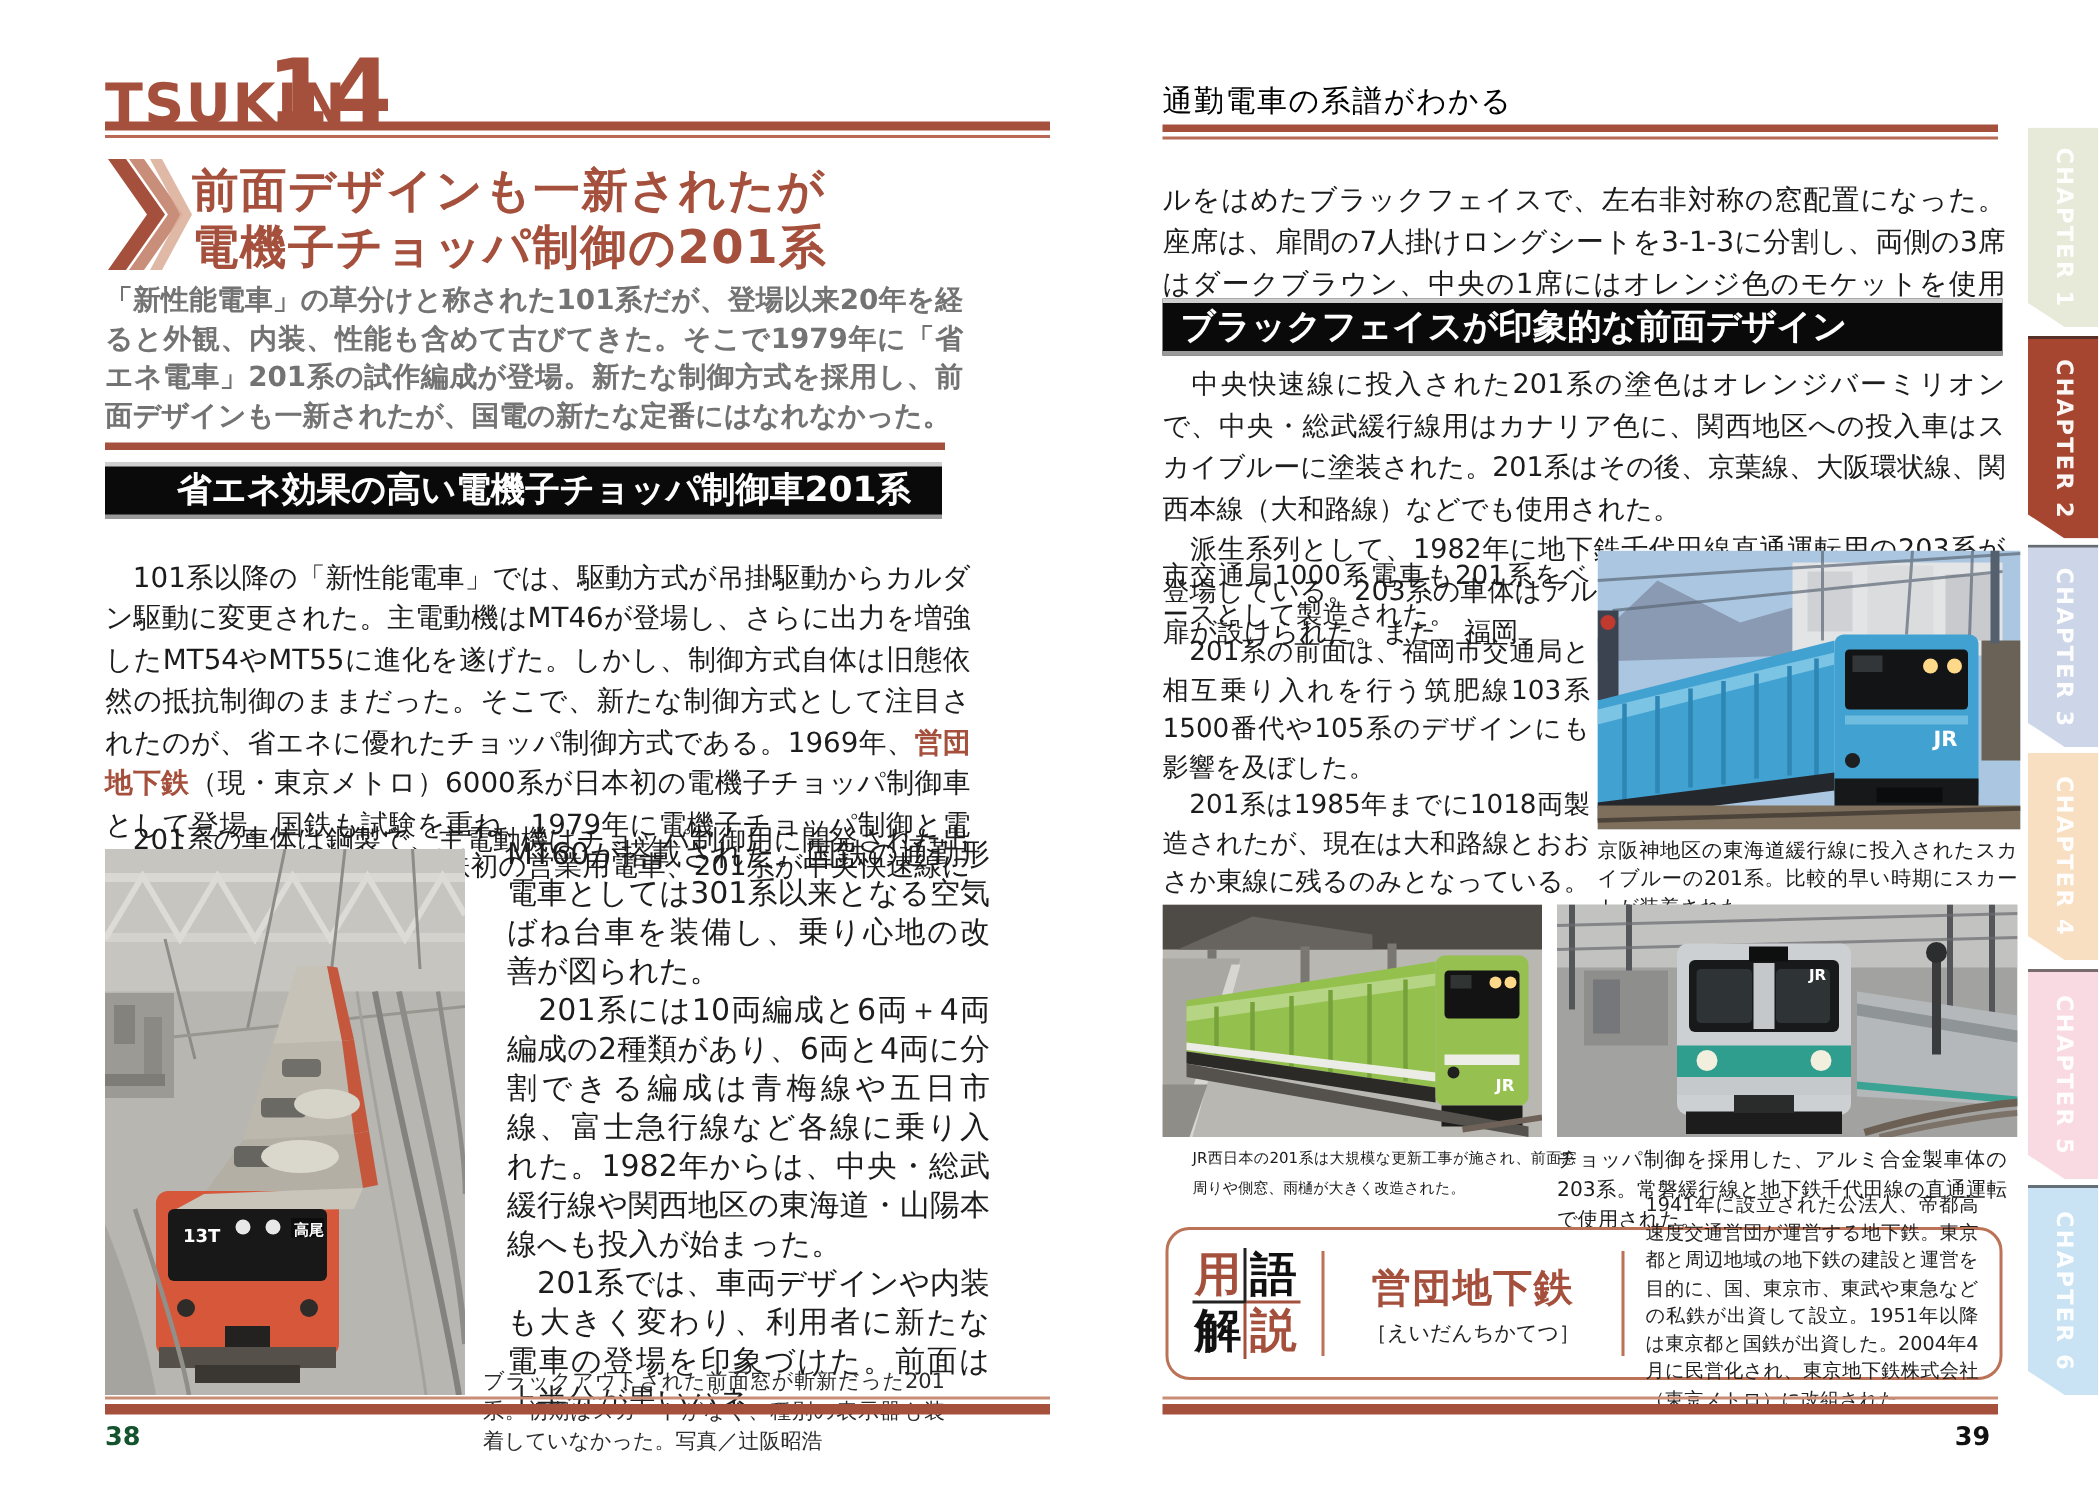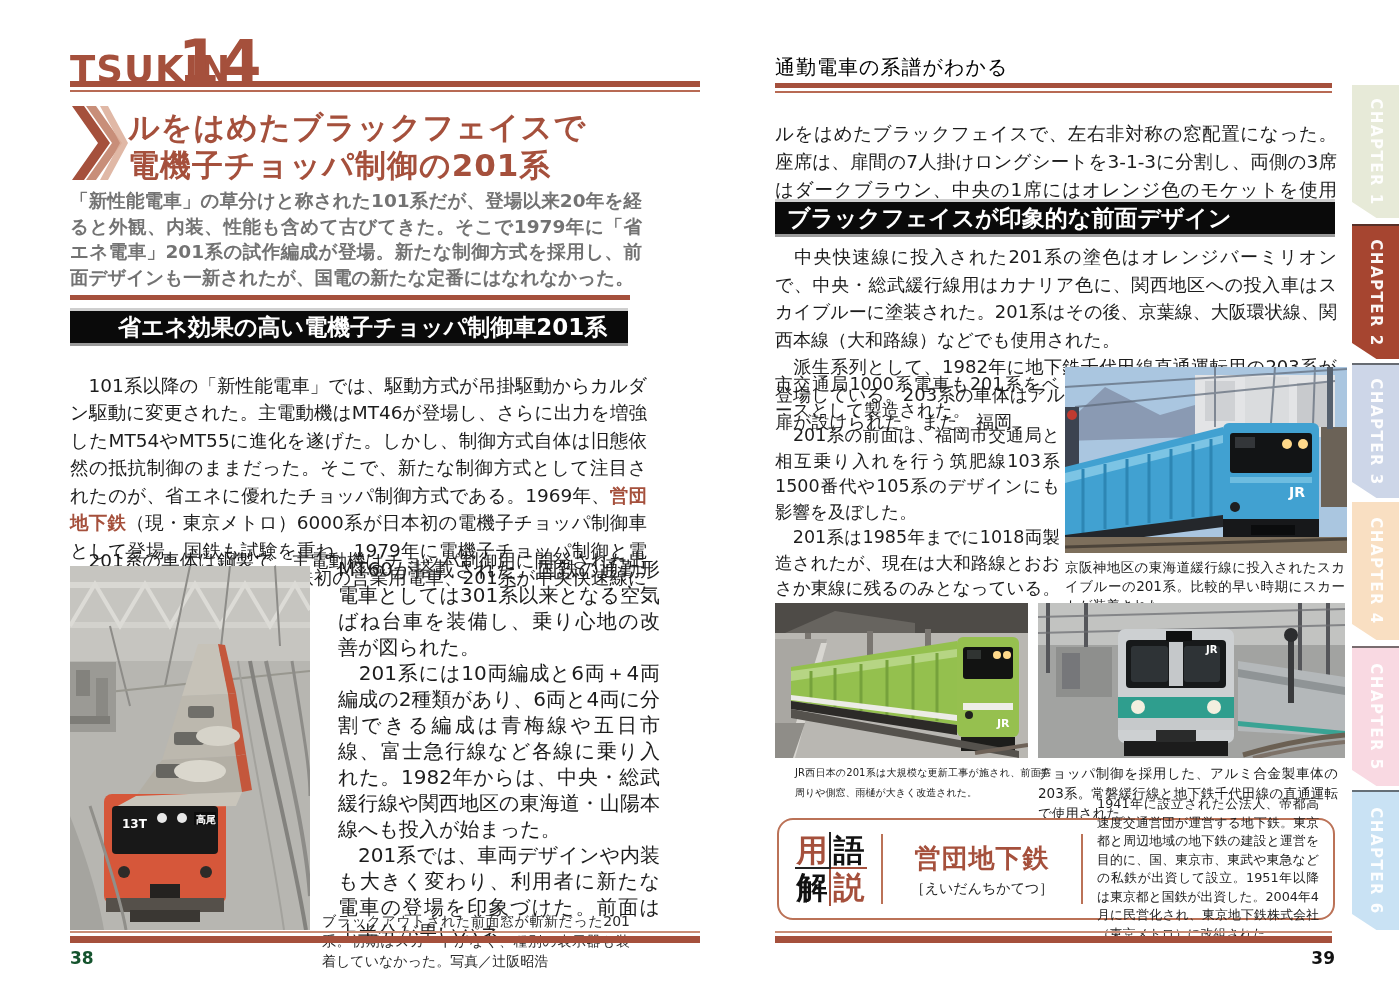--- a/index.html
+++ b/index.html
@@ -61,21 +61,21 @@
   .gl-c1{color:#111;border-bottom:2px solid #a5503c;}
   .gl-c2{color:#111;border-right:2px solid #a5503c;}
   .gl-c3{color:#a5503c;}
   .gl-div{width:2px;height:70px;background:#bb7257;margin:0 14px;}
   #gl-termbox{width:170px;text-align:center;}
   #gl-term{font-size:26px;font-weight:bold;color:#a5503c;letter-spacing:1px;}
   #gl-reading{font-size:14px;color:#222;margin-top:4px;}
   #gl-desc{flex:1;padding-right:14px;font-size:12.8px;line-height:18.5px;color:#222;}
   #pg-rule-thin-R{left:775px;top:931px;width:557px;height:1.5px;background:#c98d76;}
   #pg-rule-R{left:775px;top:936px;width:557px;height:7px;background:#a5503c;}
-  #pagenum-R{left:1295px;top:948px;width:40px;text-align:right;font-size:17px;font-weight:bold;color:#111;}
+  #pagenum-R{left:1295px;top:948px;width:40px;text-align:center;font-size:17px;font-weight:bold;color:#111;}
   
   .tab{left:1352px;width:47px;height:133px;clip-path:polygon(0 0,100% 0,100% 100%,52% 100%,0 calc(100% - 16px));}
   .tab .lbl{position:absolute;top:50%;left:50%;transform:translate(-50%,-50%) rotate(90deg);
             white-space:nowrap;font-size:15px;font-weight:bold;letter-spacing:1.5px;color:rgba(255,255,255,0.95);}
   .tab-edge{border-top:2px solid rgba(35,35,35,0.6);}
   #tab1{top:85px;background:#e7ead8;}
   #tab2{top:224px;background:#a64530;}
   #tab3{top:363px;background:#cdd6e8;}
   #tab4{top:502px;background:#f9dfc2;height:138px;}
   #tab5{top:646px;background:#f9d9e2;height:138px;}
@@ -92,21 +92,21 @@
   <div class="abs rule-thick" id="hd-rule1"></div>
   <div class="abs rule-thin" id="hd-rule2"></div>
 
   <div class="abs" id="chevrons">
     <svg width="56" height="78" viewBox="0 0 56 78">
       <polygon points="0,2 12,2 38,39 12,76 0,76 26,39" fill="#a5503c"></polygon>
       <polygon points="14,2 24,2 50,39 24,76 14,76 40,39" fill="#c2826a" opacity="0.9"></polygon>
       <polygon points="28,2 36,2 56,39 36,76 28,76 48,39" fill="#ddb09c" opacity="0.9"></polygon>
     </svg>
   </div>
-  <div class="abs title-line" id="title1">ルをはめたブラックフェイスで</div>
+  <div class="abs title-line" id="title1">前面デザインも一新されたが</div>
   <div class="abs title-line" id="title2">電機子チョッパ制御の201系</div>
 
   <div class="abs jp" id="lead">「新性能電車」の草分けと称された101系だが、登場以来20年を経ると外観、内装、性能も含めて古びてきた。そこで1979年に「省エネ電車」201系の試作編成が登場。新たな制御方式を採用し、前面デザインも一新されたが、国電の新たな定番にはなれなかった。</div>
   <div class="abs" id="lead-rule"></div>
 
   <div class="abs black-bar" id="sec1-bar">省エネ効果の高い電機子チョッパ制御車201系</div>
 
   <p class="abs jp" id="sec1-p1"><span>　101系以降の「新性能電車」では、駆動方式が吊掛駆動からカルダン駆動に変更された。主電動機はMT46が登場し、さらに出力を増強したMT54やMT55に進化を遂げた。しかし、制御方式自体は旧態依然の抵抗制御のままだった。そこで、新たな制御方式として注目されたのが、省エネに優れたチョッパ制御方式である。1969年、</span><span class="accent" style="font-weight:bold">営団地下鉄</span><span>（現・東京メトロ）6000系が日本初の電機子チョッパ制御車として登場。国鉄も試験を重ね、1979年に電機子チョッパ制御と電力回生ブレーキを備えた国鉄初の営業用電車、201系が中央快速線に誕生した。</span></p>
 
   <p class="abs jp" id="sec1-p2">　201系の車体は鋼製で、主電動機はチョッパ制御用に開発された出力150kWの</p>

